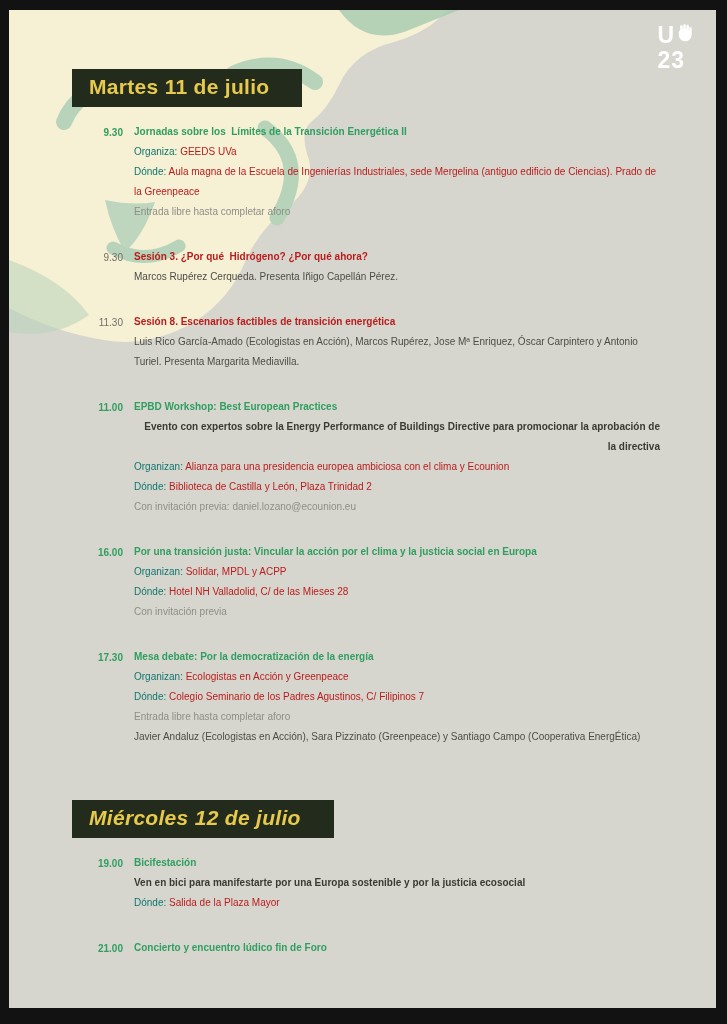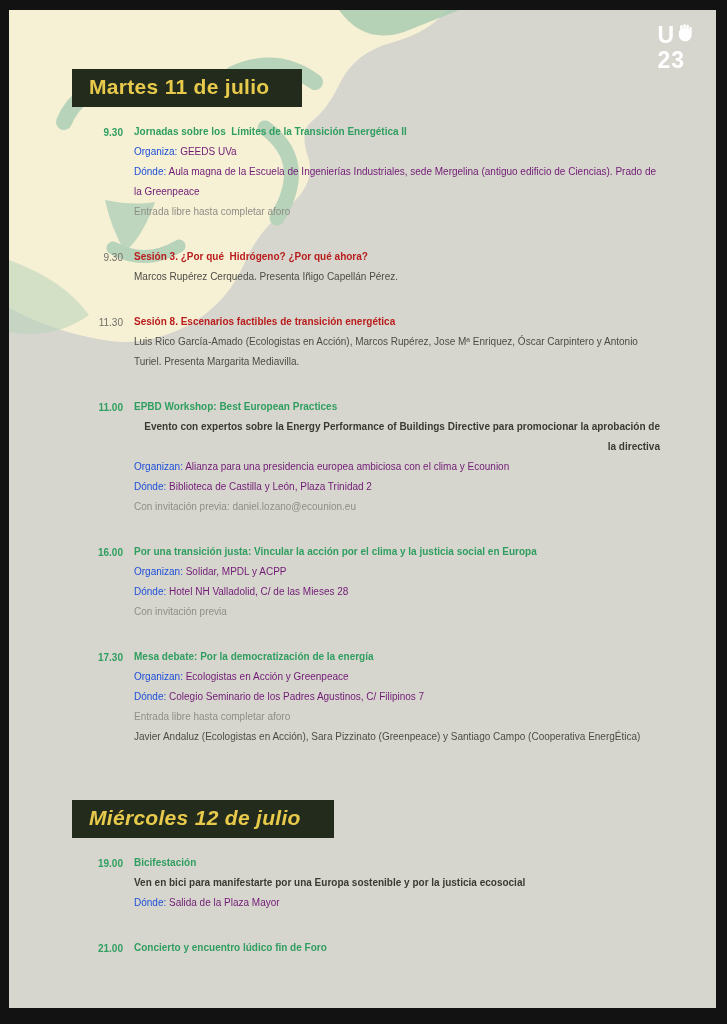--- a/index.html
+++ b/index.html
@@ -36,22 +36,22 @@
   .day-header.second{margin-top:28px;font-style:italic;}
   .event{display:flex;margin-bottom:25px;font-size:10px;line-height:20px;}
   .time{width:46px;flex-shrink:0;text-align:right;font-weight:bold;padding-top:1px;}
   .time.green{color:#2f9e60;}
   .time.muted{color:#6f6f68;font-weight:normal;}
   .ebody{margin-left:11px;max-width:545px;}
   .title{font-weight:bold;white-space:pre-wrap;}
   .title.green{color:#2f9e60;}
   .title.dark{color:#b91c1c;}
   .line{color:#4c4c45;}
-  .line .lbl{color:#1d4ed8;}
-  .line .val{color:#701a75;}
+  .line .lbl{color:#0f766e;}
+  .line .val{color:#b91c1c;}
   .line.muted{color:#8e8e86;}
   .line.boldline{color:#3a3a34;font-weight:bold;text-align:right;}
   .line.plain{color:#4c4c45;}
 </style>
 </head>
 <body>
 
 <div class="frame">
   <div class="page">
 

